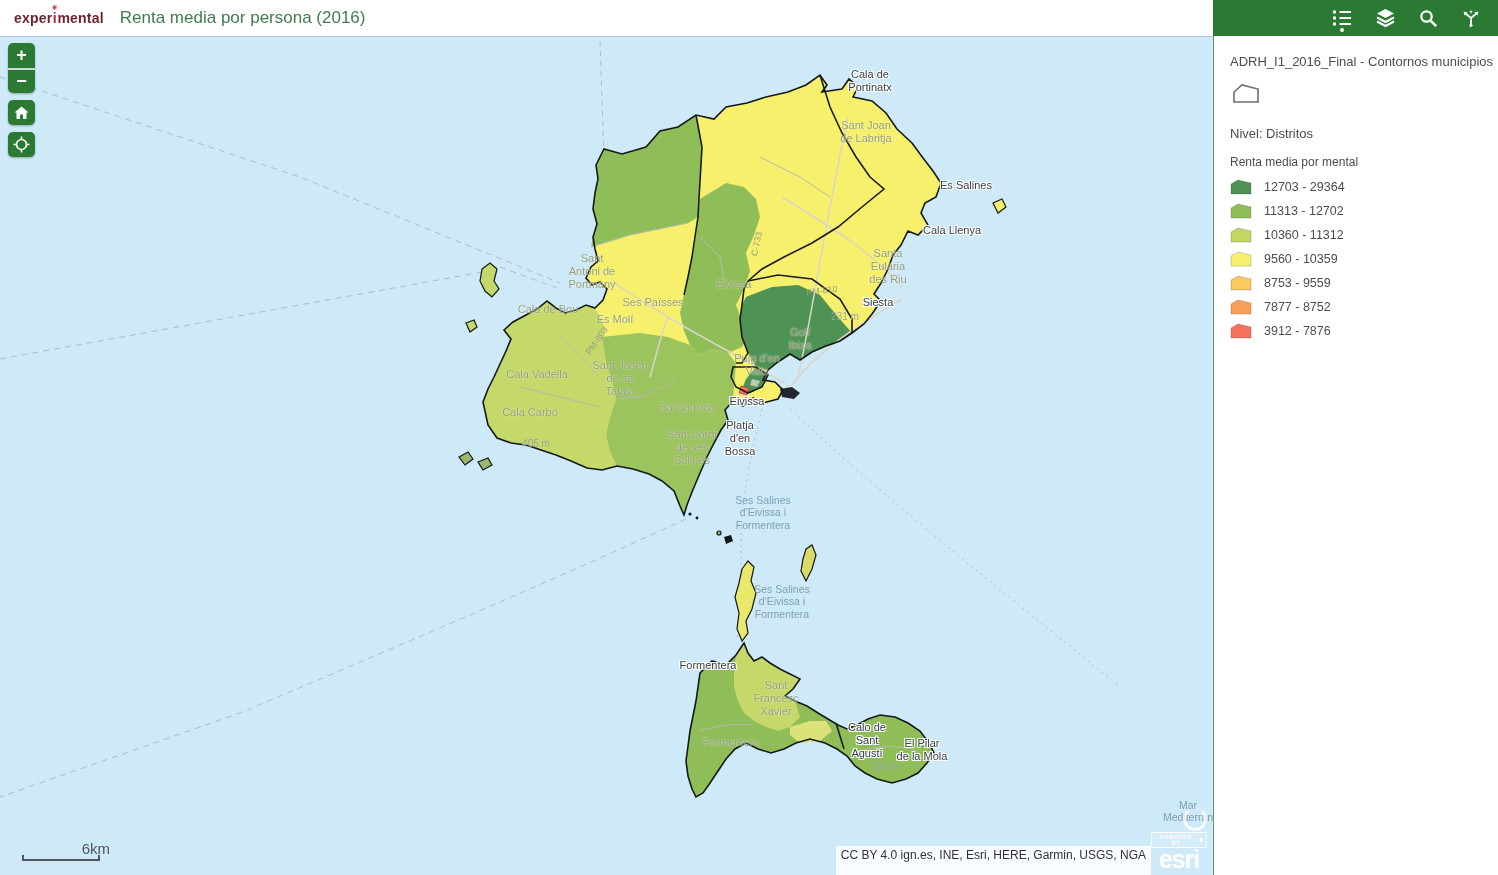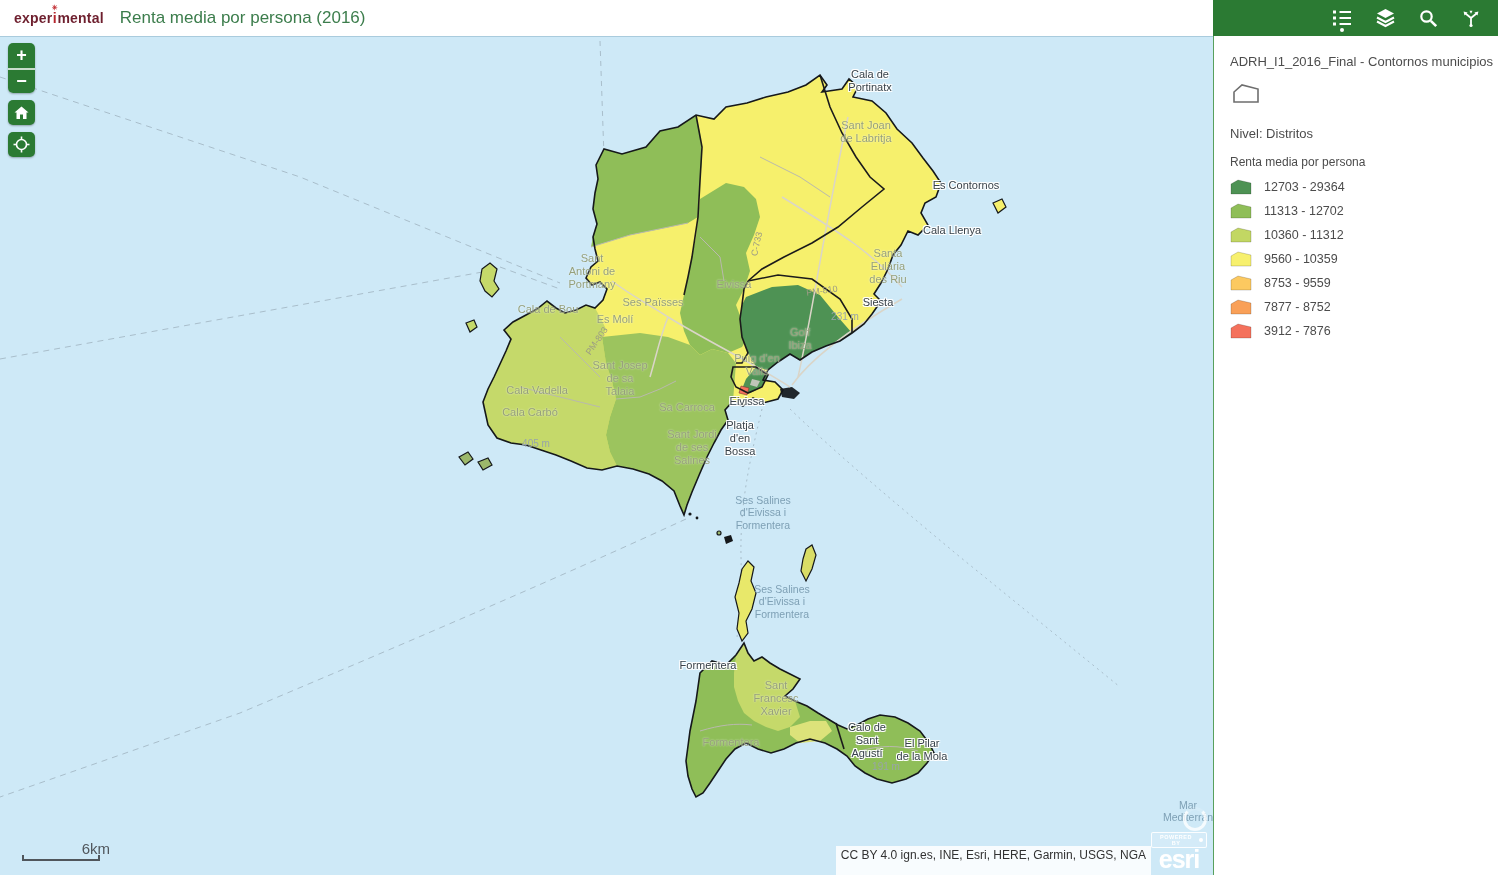--- a/index.html
+++ b/index.html
@@ -201,41 +201,41 @@
         <g stroke="#1b1b1b" stroke-width="1.6" fill="none">
           <path d="M836,686 L844,712"></path>
         </g>
         <path d="M700,636 L712,624 726,628 736,618 744,606 748,616 754,624 762,620 770,626 780,632 790,637 800,642 793,652 785,659 795,664 807,669 818,676 828,682 838,688 847,692 857,688 868,682 880,678 895,680 908,686 920,694 929,706 934,716 927,726 918,736 906,742 892,746 877,742 865,736 855,729 847,719 837,712 825,706 810,702 796,706 784,712 771,716 758,712 746,706 735,712 726,722 718,734 710,746 703,756 696,760 692,752 688,739 686,724 688,709 690,694 693,679 696,664 698,650 Z" fill="none" stroke="#15181b" stroke-width="1.6"></path>
       </g>
     </svg>
 
     <div class="label-layer" id="label-layer">
         <div class="map-label t-place" style="left: 870px; top: 44px;">Cala de<br>Portinatx</div>
         <div class="map-label t-region" style="left: 866px; top: 95px;">Sant Joan<br>de Labritja</div>
-        <div class="map-label t-place" style="left: 966px; top: 148px;">Es Contornos</div>
+        <div class="map-label t-place" style="left: 966px; top: 148px;">Es Salines</div>
         <div class="map-label t-place" style="left: 952px; top: 193px;">Cala Llenya</div>
         <div class="map-label t-region" style="left: 888px; top: 229px;">Santa<br>Eulària<br>des Riu</div>
         <div class="map-label t-region" style="left: 592px; top: 234px;">Sant<br>Antoni de<br>Portmany</div>
         <div class="map-label t-region" style="left: 653px; top: 265px;">Ses Païsses</div>
         <div class="map-label t-region" style="left: 615px; top: 282px;">Es Molí</div>
         <div class="map-label t-region" style="left: 548px; top: 272px;">Cala de Bou</div>
         <div class="map-label t-region" style="left: 734px; top: 247px;">Eivissa</div>
         <div class="map-label t-place" style="left: 878px; top: 265px;">Siesta</div>
         <div class="map-label t-elev" style="left: 845px; top: 280px;">231 m</div>
         <div class="map-label t-road" style="left: 822px; top: 254px; transform: translate(-50%, -50%) rotate(-8deg);">PM-810</div>
         <div class="map-label t-road" style="left: 597px; top: 304px; transform: translate(-50%, -50%) rotate(-55deg);">PM-803</div>
         <div class="map-label t-road" style="left: 757px; top: 207px; transform: translate(-50%, -50%) rotate(-78deg);">C-733</div>
         <div class="map-label t-region" style="left: 800px; top: 302px;">Golf<br>Ibiza</div>
         <div class="map-label t-region" style="left: 757px; top: 328px;">Puig d'en<br>Valls</div>
         <div class="map-label t-place" style="left: 747px; top: 364px;">Eivissa</div>
         <div class="map-label t-place" style="left: 740px; top: 401px;">Platja<br>d'en<br>Bossa</div>
         <div class="map-label t-region" style="left: 620px; top: 341px;">Sant Josep<br>de sa<br>Talaia</div>
         <div class="map-label t-region" style="left: 687px; top: 370px;">Sa Carroca</div>
         <div class="map-label t-region" style="left: 692px; top: 410px;">Sant Jordi<br>de ses<br>Salines</div>
-        <div class="map-label t-region" style="left: 537px; top: 353px;">Cala Vadella</div>
+        <div class="map-label t-region" style="left: 537px; top: 337px;">Cala Vadella</div>
         <div class="map-label t-region" style="left: 530px; top: 375px;">Cala Carbó</div>
         <div class="map-label t-elev" style="left: 536px; top: 407px;">405 m</div>
         <div class="map-label t-sea" style="left: 763px; top: 476px;">Ses Salines<br>d'Eivissa i<br>Formentera</div>
         <div class="map-label t-sea" style="left: 782px; top: 565px;">Ses Salines<br>d'Eivissa i<br>Formentera</div>
         <div class="map-label t-place" style="left: 708px; top: 628px;">Formentera</div>
         <div class="map-label t-region" style="left: 776px; top: 661px;">Sant<br>Francesc<br>Xavier</div>
         <div class="map-label t-region" style="left: 731px; top: 705px;">Formentera</div>
         <div class="map-label t-place" style="left: 867px; top: 703px;">Calo de<br>Sant<br>Agustí</div>
         <div class="map-label t-place" style="left: 922px; top: 713px;">El Pilar<br>de la Mola</div>
         <div class="map-label t-elev" style="left: 886px; top: 730px;">191 m</div>
@@ -283,21 +283,21 @@
 
   <div class="panel">
     <div class="panel-body">
       <div class="layer-title">ADRH_I1_2016_Final - Contornos municipios</div>
       <div class="layer-swatch">
         <svg width="28" height="21" viewBox="0 0 28 21">
           <polygon points="2,9 10,2 26,6 26,19 2,19" fill="#ffffff" stroke="#6e6e6e" stroke-width="1.6"></polygon>
         </svg>
       </div>
       <div class="level-label">Nivel: Distritos</div>
-      <div class="field-label">Renta media por persona</div>
+      <div class="field-label">Renta media por mental</div>
       <div id="legend-classes">
           <div class="lgd-row">
             <svg width="22" height="16" viewBox="0 0 22 16">
               <polygon points="1,5 8,1 21,4 21,15 1,15" fill="#4e9254" stroke="rgba(0,0,0,0.25)" stroke-width="0.7"></polygon>
             </svg>
             <span class="lgd-label">12703 - 29364</span>
           </div>
           <div class="lgd-row">
             <svg width="22" height="16" viewBox="0 0 22 16">
               <polygon points="1,5 8,1 21,4 21,15 1,15" fill="#8fbe58" stroke="rgba(0,0,0,0.25)" stroke-width="0.7"></polygon>

